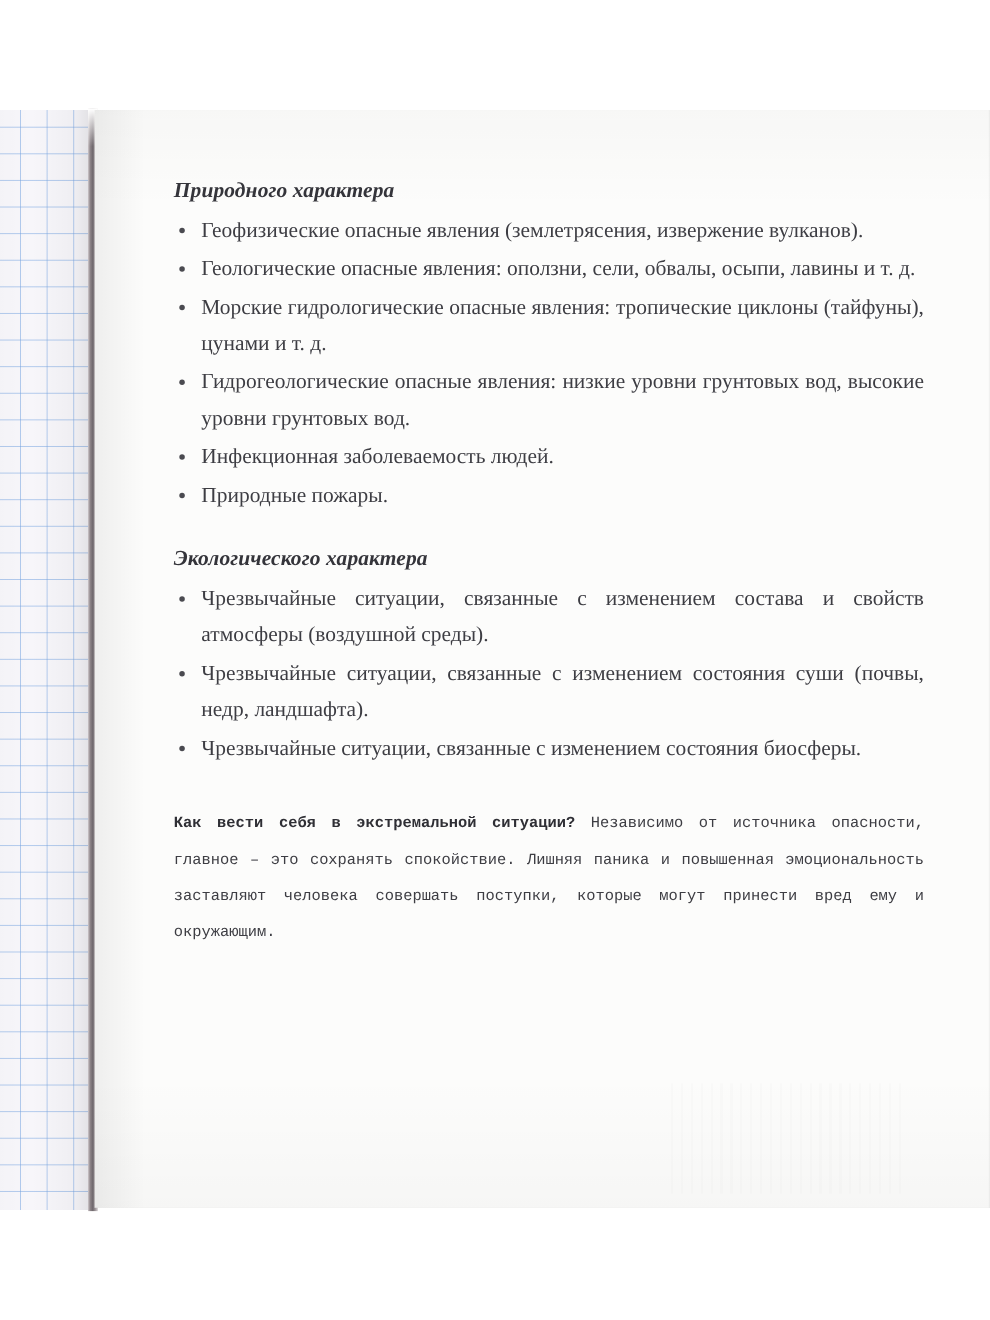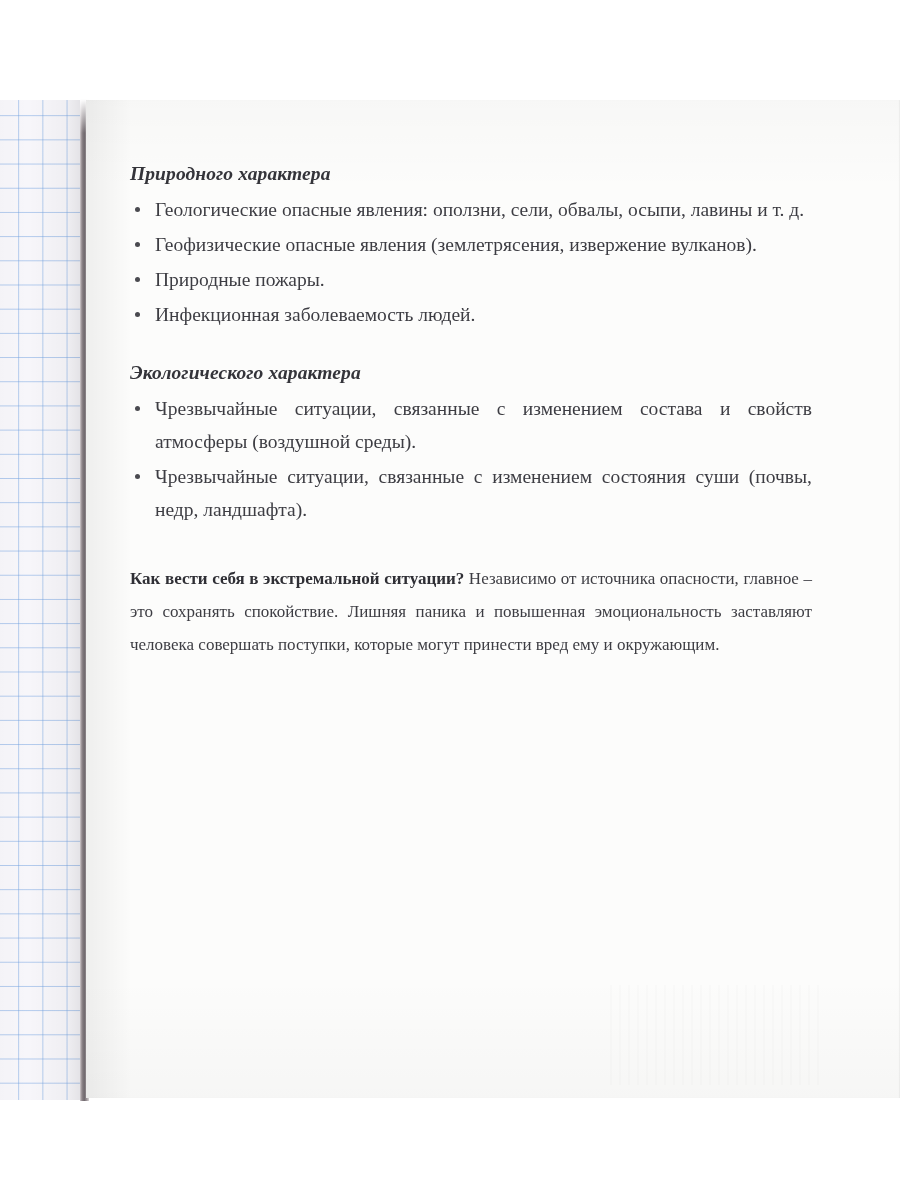--- a/index.html
+++ b/index.html
@@ -113,21 +113,21 @@
         rgba(0,0,0,0.016) 2px,
         rgba(0,0,0,0.000) 2px,
         rgba(0,0,0,0.000) 9px);
     opacity: 0.85;
     pointer-events: none;
   }
 
   
   #content {
     position: absolute;
-    left: 130px;
+    left: 158px;
     top: 160px;
     width: 682px;
     color: #3d3d43;
   }
 
   .section-heading {
     font-weight: bold;
     font-style: italic;
     font-size: 19.5px;
     line-height: 28px;
@@ -162,25 +162,26 @@
     background: #4a4a50;
   }
   
   ul.bullets li > span.txt { display: inline; }
 
   .gap-after-list  { height: 26px; }
   .gap-before-para { height: 34px; }
 
   p.para {
     margin: 0;
-    font-size: 17px;
+    font-size: 14px;
     line-height: 33px;
     text-align: justify;
     text-justify: inter-word;
     color: #3d3d43;
+    font-family: Liberation Mono, monospace;
   }
   p.para b.lead {
     font-weight: bold;
     color: #2f2f35;
   }
 </style>
 </head>
 <body>
 
 <div id="scene">
@@ -193,33 +194,36 @@
   <div id="page"></div>
   <div id="page-left-shade"></div>
   <div id="paper-striations"></div>
   <div id="page-vignette"></div>
 
   <div id="content">
 
     <h2 class="section-heading">Природного характера</h2>
 
     <ul class="bullets">
+      <li><span class="txt">Геофизические опасные явления (землетрясения, извержение вулканов).</span></li>
       <li><span class="txt">Геологические опасные явления: оползни, сели, обвалы, осыпи, лавины и т. д.</span></li>
-      <li><span class="txt">Геофизические опасные явления (землетрясения, извержение вулканов).</span></li>
+      <li><span class="txt">Морские гидрологические опасные явления: тропические циклоны (тайфуны), цунами и т. д.</span></li>
+      <li><span class="txt">Гидрогеологические опасные явления: низкие уровни грунтовых вод, высокие уровни грунтовых вод.</span></li>
+      <li><span class="txt">Инфекционная заболеваемость людей.</span></li>
       <li><span class="txt">Природные пожары.</span></li>
-      <li><span class="txt">Инфекционная заболеваемость людей.</span></li>
     </ul>
 
     <div class="gap-after-list"></div>
 
     <h2 class="section-heading">Экологического характера</h2>
 
     <ul class="bullets">
       <li><span class="txt">Чрезвычайные ситуации, связанные с изменением состава и свойств атмосферы (воздушной среды).</span></li>
       <li><span class="txt">Чрезвычайные ситуации, связанные с изменением состояния суши (почвы, недр, ландшафта).</span></li>
+      <li><span class="txt">Чрезвычайные ситуации, связанные с изменением состояния биосферы.</span></li>
     </ul>
 
     <div class="gap-before-para"></div>
 
     <p class="para"><b class="lead">Как вести себя в экстремальной ситуации?</b><span> Независимо от источника опасности, главное – это сохранять спокойствие. Лишняя паника и повышенная эмоциональность заставляют человека совершать поступки, которые могут принести вред ему и окружающим.</span></p>
 
   </div>
 </div>
 
 </body></html>

